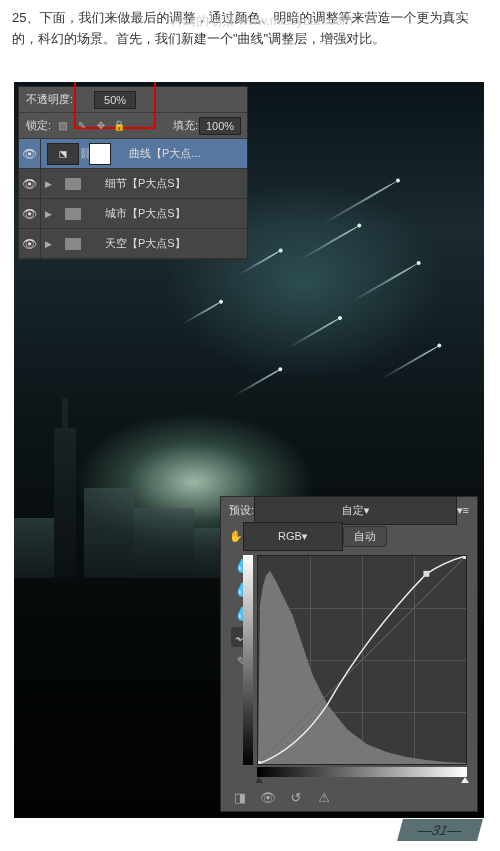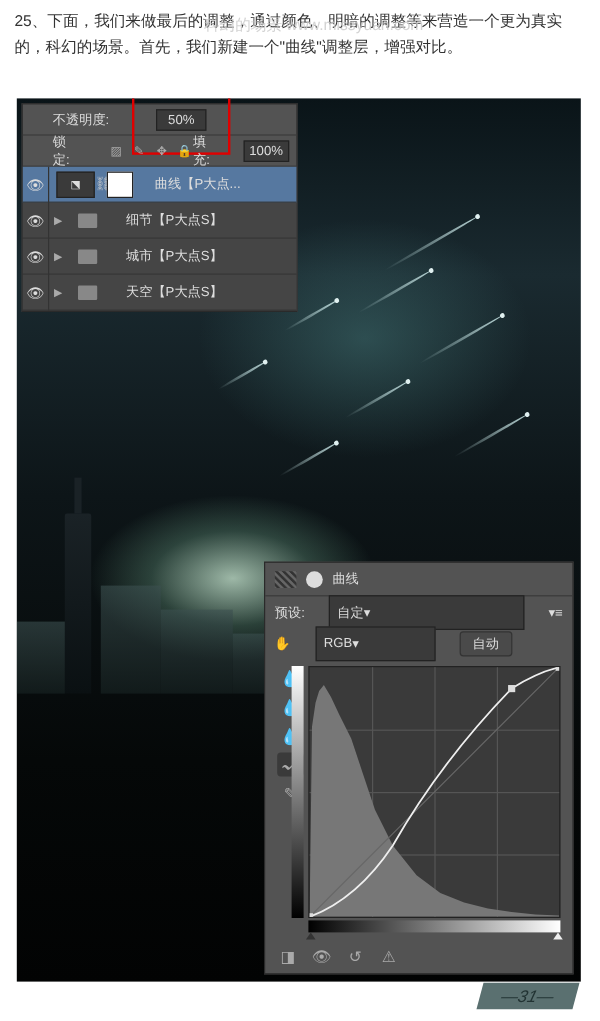--- a/index.html
+++ b/index.html
@@ -16,39 +16,39 @@
 .m7{top:230px;right:260px;width:45px}.m8{top:300px;right:200px;width:55px}
 .city{position:absolute;bottom:240px;left:0;width:240px;height:180px}
 .tower{position:absolute;bottom:0;left:40px;width:22px;height:150px;background:linear-gradient(180deg,#1a2226,#0a1012);border-radius:2px 2px 0 0}
 .spire{position:absolute;bottom:150px;left:48px;width:6px;height:30px;background:#1a2226}
 .bldg{position:absolute;bottom:0;background:linear-gradient(180deg,rgba(60,80,80,0.6),rgba(20,30,30,0.8))}
 .b1{left:0;width:40px;height:60px}.b2{left:70px;width:50px;height:90px}.b3{left:120px;width:60px;height:70px}.b4{left:180px;width:50px;height:50px}
 .layers-panel{position:absolute;top:4px;left:4px;width:230px;background:#535353;border:1px solid #2a2a2a;font-size:11px;color:#ddd}
 .lp-row{display:flex;align-items:center;height:26px;padding:0 6px;border-bottom:1px solid #3a3a3a}
 .lp-select{flex:1;background:#3a3a3a;border:1px solid #222;height:18px;display:flex;align-items:center;padding:0 6px;justify-content:space-between}
 .lp-arrows{font-size:8px;line-height:7px;color:#aaa}
-.lp-label{margin:0 19px}
+.lp-label{margin:0 1px}
 .lp-input{width:42px;height:18px;background:#3a3a3a;border:1px solid #222;text-align:center;display:flex;align-items:center;justify-content:center}
 .highlight-red{border:2px solid #e00000;padding:18px}
 .lock-icons{display:flex;gap:5px;margin-left:4px}
 .lock-icons span{width:14px;height:14px;display:flex;align-items:center;justify-content:center;font-size:10px;color:#aaa}
 .layer-row{display:flex;align-items:center;height:30px;background:#454545;border-bottom:1px solid #333}
 .layer-row.selected{background:#5678a0}
 .eye{width:22px;height:30px;display:flex;align-items:center;justify-content:center;border-right:1px solid #333;font-size:12px}
 .toggle{width:14px;margin-left:4px;color:#aaa;font-size:9px}
 .folder-icon{width:16px;height:12px;background:#888;margin:0 6px;border-radius:1px}
 .layer-thumb{width:32px;height:22px;background:#3a3a3a;border:1px solid #222;margin-left:6px;display:flex;align-items:center;justify-content:center;font-size:9px}
 .mask-thumb{width:22px;height:22px;background:#fff;border:1px solid #222;margin-left:2px}
 .layer-name{margin-left:18px;white-space:nowrap;overflow:hidden}
 .curves-panel{position:absolute;bottom:6px;right:6px;width:258px;background:#535353;border:1px solid #2a2a2a;font-size:11px;color:#ddd}
 .cp-header{display:flex;align-items:center;height:28px;padding:0 8px;border-bottom:1px solid #3a3a3a;gap:8px}
 .cp-icon{width:18px;height:14px;background:linear-gradient(45deg,#333 25%,#666 25%,#666 50%,#333 50%,#333 75%,#666 75%);background-size:6px 6px}
 .cp-mask{width:14px;height:14px;background:#ddd;border-radius:50%}
-.cp-row{display:flex;align-items:center;height:26px;padding:0 8px;gap:20px}
-.cp-select{flex:1;background:#3a3a3a;border:1px solid #222;height:29px;display:flex;align-items:center;padding:0 6px;justify-content:flex-start}
+.cp-row{display:flex;align-items:center;height:26px;padding:0 8px;gap:0}
+.cp-select{flex:1;background:#3a3a3a;border:1px solid #222;height:29px;display:flex;align-items:center;padding:0 6px;justify-content:center}
 .cp-btn{padding:2px 10px;background:#4a4a4a;border:1px solid #333;border-radius:3px}
 .cp-body{display:flex;padding:6px}
 .cp-tools{width:30px;display:flex;flex-direction:column;gap:4px;align-items:center}
 .tool{width:22px;height:20px;display:flex;align-items:center;justify-content:center;font-size:13px;color:#aaa}
 .tool.active{background:#3a3a3a;border-radius:3px}
 .curve-area{flex:1;position:relative}
 .curve-box{width:210px;height:210px;background:#3a3a3a;border:1px solid #222;position:relative}
 .grid-line{position:absolute;background:#555}
 .gl-h{width:100%;height:1px}.gl-v{height:100%;width:1px}
 .histogram{position:absolute;bottom:0;left:0;width:100%;height:100%}
@@ -124,25 +124,20 @@
     </div>
     <div class="layer-row">
       <div class="eye">👁</div>
       <span class="toggle">▶</span>
       <div class="folder-icon"></div>
       <span class="layer-name">天空【P大点S】</span>
     </div>
   </div>
 
   <div class="curves-panel">
-    <div class="cp-header">
-      <div class="cp-icon"></div>
-      <div class="cp-mask"></div>
-      <span>曲线</span>
-    </div>
     <div class="cp-row">
       <span>预设:</span>
       <div class="cp-select">
         <span>自定</span>
         <span>▾</span>
       </div>
       <span>▾≡</span>
     </div>
     <div class="cp-row">
       <span>✋</span>

